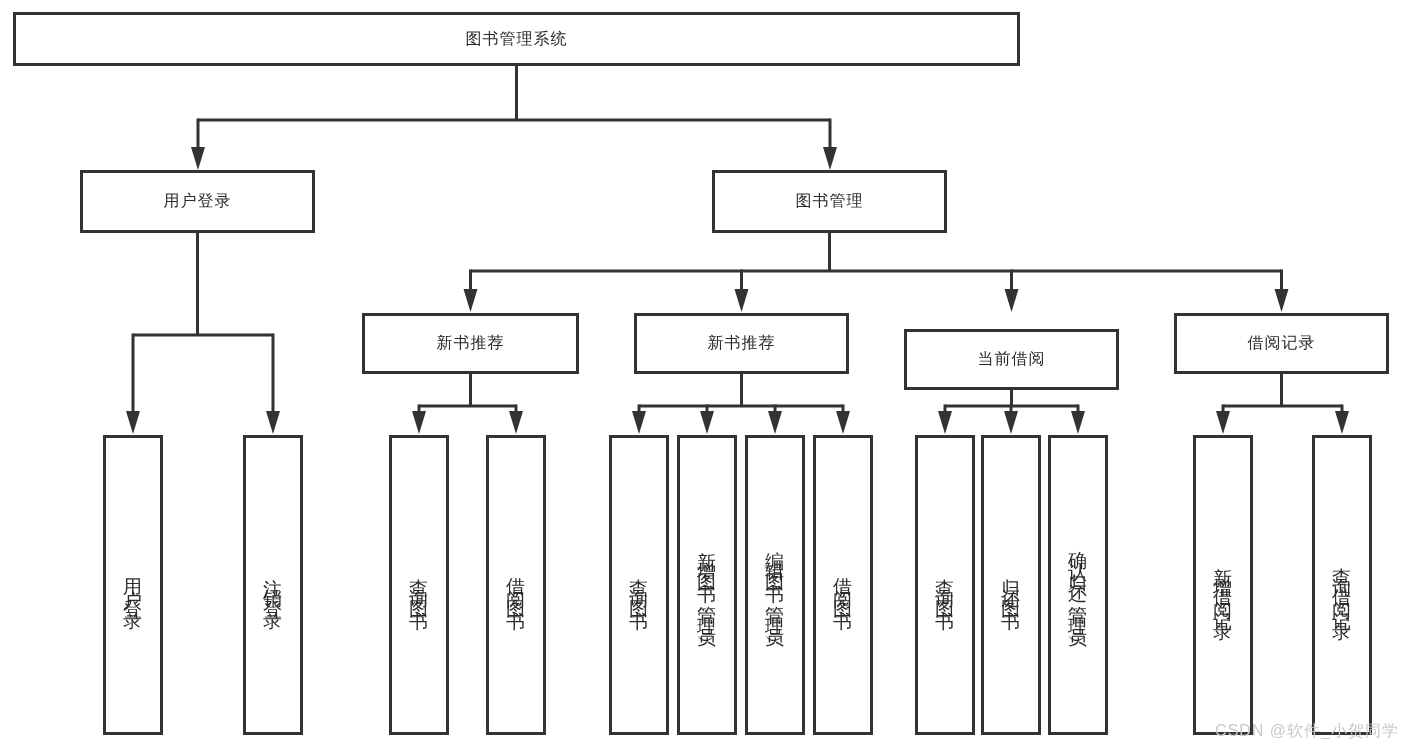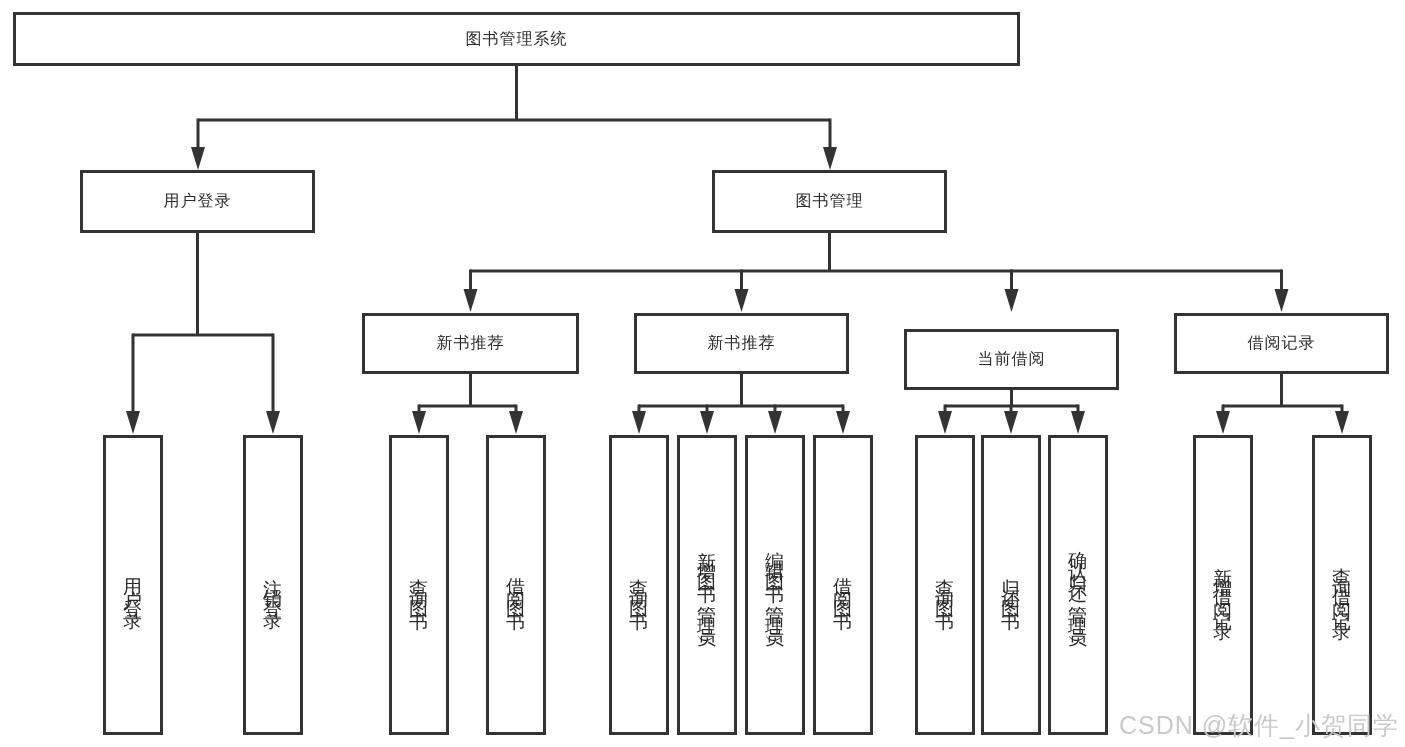--- a/index.html
+++ b/index.html
@@ -55,21 +55,21 @@
   }
   .a1 { left: 103px; }  .a2 { left: 243px; }
   .b1 { left: 389px; }  .b2 { left: 486px; }
   .c1 { left: 609px; }  .c2 { left: 677px; }  .c3 { left: 745px; }  .c4 { left: 813px; }
   .d1 { left: 915px; }  .d2 { left: 981px; }  .d3 { left: 1048px; }
   .e1 { left: 1193px; } .e2 { left: 1312px; }
   .watermark {
     position: absolute;
     right: 6px;
     bottom: 5px;
-    font-size: 25px;
+    font-size: 16px;
     color: var(--watermark);
     letter-spacing: 1px;
     pointer-events: none;
   }
 </style>
 </head>
 <body>
 
 <div class="canvas">
 

